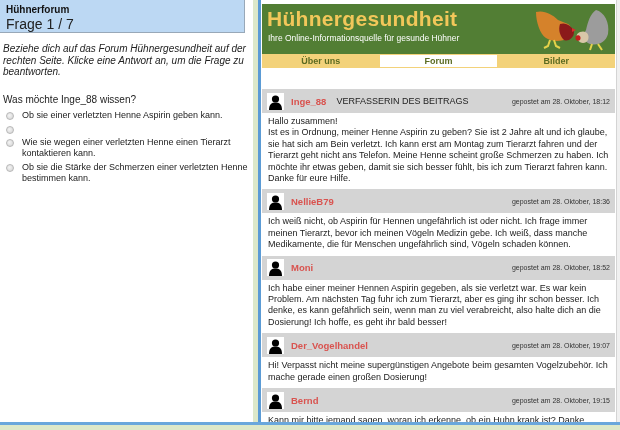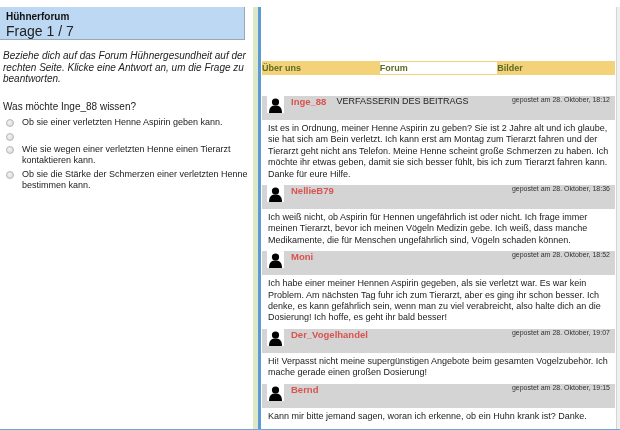--- a/index.html
+++ b/index.html
@@ -1,17 +1,17 @@
 <!DOCTYPE html>
 <html><head>
 <meta charset="utf-8">
 <style>
   * { box-sizing: border-box; margin: 0; padding: 0; }
   html, body { width: 620px; height: 430px; overflow: hidden; background: #ffffff; font-family: "Liberation Sans", sans-serif; }
-  .root { position: relative; width: 620px; height: 399px; background: #eab308; margin-top: 7px; }
+  .root { position: relative; width: 620px; height: 399px; background: #eab308; }
 
   
   .left { position: absolute; left: 0; top: 0; width: 253px; height: 422px; background: #ffffff; }
   .qheader { position: absolute; left: 0; top: 0; width: 245px; height: 33px; background: #bcd8f3; border: 1px solid #98a8b8; border-top: none; border-left: none; padding: 2px 0 0 6px; }
   .qheader .title { font-size: 10px; font-weight: bold; color: #111; line-height: 13px; margin-top: 1px; }
   .qheader .count { font-size: 14px; color: #222; line-height: 13px; margin-top: 2px; }
   .instr { position: absolute; left: 3px; top: 43px; width: 245px; font-size: 10px; font-style: italic; color: #222; line-height: 11.5px; }
   .question { position: absolute; left: 3px; top: 94px; font-size: 10px; color: #222; }
   .answers { position: absolute; left: 6px; top: 110px; width: 242px; }
   .answer { display: flex; align-items: flex-start; font-size: 9px; color: #222; line-height: 11px; margin-bottom: 3px; cursor: pointer; }
@@ -23,25 +23,25 @@
   .bottombar { position: absolute; left: 0; top: 422px; width: 620px; height: 8px; background: #dde8c9; border-top: 3px solid #6aa7dc; }
 
   
   .forum { position: absolute; left: 261px; top: 0; width: 355px; height: 422px; background: #ffffff; overflow: hidden; }
   .scrollstrip { position: absolute; left: 616px; top: 0; width: 4px; height: 422px; background: #f0f0f0; border-left: 1px solid #d4d4d4; }
   .banner { position: absolute; left: 1px; top: 4px; width: 353px; height: 50px; background: #527e34; }
   .banner .site { position: absolute; left: 5px; top: 3px; font-size: 21px; font-weight: bold; color: #f2c75a; letter-spacing: 0.3px; }
   .banner .tag { position: absolute; left: 6px; top: 29px; font-size: 8.5px; color: #ffffff; }
   .hens { position: absolute; left: 268px; top: 2px; width: 82px; height: 46px; }
   .nav { position: absolute; left: 1px; top: 54px; width: 353px; height: 14px; background: #f3d27a; display: flex; }
-  .nav .tab { flex: 1; font-size: 9px; font-weight: bold; color: #5b6b22; line-height: 14px; cursor: pointer; }
+  .nav .tab { flex: 1; text-align: center; font-size: 9px; font-weight: bold; color: #5b6b22; line-height: 14px; cursor: pointer; }
   .nav .tab.active { background: #ffffff; margin: 1px 0; line-height: 12px; color: #5b6b22; }
   .topic { position: absolute; left: 6px; top: 73px; font-size: 10px; font-weight: bold; color: #111; }
   .posts { position: absolute; left: 1px; top: 89px; width: 353px; }
-  .post-head { height: 24px; background: #d4d4d4; display: flex; padding: 0 5px; }
+  .post-head { height: 24px; background: #d4d4d4; display: flex; align-items: center; padding: 0 5px; }
   .avatar { width: 17px; height: 17px; background: #ffffff; display: flex; align-items: flex-end; justify-content: center; margin-right: 7px; flex: 0 0 auto; }
   .author { font-size: 9.5px; font-weight: bold; color: #d9534f; cursor: pointer; }
   .role { font-size: 9px; color: #222; margin-left: 10px; }
   .date { margin-left: auto; font-size: 7px; color: #333; }
   .post-body { padding: 3px 6px 5px 6px; font-size: 9px; line-height: 11.4px; color: #222; }
 </style>
 </head>
 <body>
 
 <div class="root">
@@ -69,20 +69,34 @@
         <span class="radio"></span>
         <span>Ob sie die Stärke der Schmerzen einer verletzten Henne bestimmen kann.</span>
       </div>
     </div>
   </div>
 
   <div class="strip"></div>
   <div class="bluebar"></div>
 
   <div class="forum">
+    <div class="banner">
+      <div class="site">Hühnergesundheit</div>
+      <div class="tag">Ihre Online-Informationsquelle für gesunde Hühner</div>
+      <svg class="hens" viewBox="0 0 82 46">
+        <path d="M6 6 C14 4 22 8 28 14 L38 18 C42 20 42 28 38 32 C32 36 22 36 16 32 C10 28 6 16 6 6 Z" fill="#d5822b"></path>
+        <path d="M30 18 C36 16 42 20 44 26 C44 32 38 36 34 34 C30 30 28 24 30 18 Z" fill="#8b1a1a"></path>
+        <path d="M42 22 L46 24 L42 26 Z" fill="#d92b2b"></path>
+        <path d="M20 34 L18 40 L14 42 M24 34 L26 40 L30 42" stroke="#e5d24a" stroke-width="2" fill="none"></path>
+        <path d="M66 4 C74 6 80 16 78 28 C76 36 68 40 60 38 C54 36 52 30 56 24 C58 16 60 8 66 4 Z" fill="#9c9c9c"></path>
+        <path d="M50 26 C56 24 60 28 58 34 C56 38 50 38 48 34 C46 30 46 28 50 26 Z" fill="#d8c7a8"></path>
+        <path d="M46 30 C48 28 52 30 50 34 C48 36 44 34 46 30 Z" fill="#c21f1f"></path>
+        <path d="M62 38 L60 44 M68 38 L72 44" stroke="#e5d24a" stroke-width="2" fill="none"></path>
+      </svg>
+    </div>
 
     <div class="nav">
       <div class="tab">Über uns</div>
       <div class="tab active">Forum</div>
       <div class="tab">Bilder</div>
     </div>
 
 
     <div class="posts">
 
@@ -92,20 +106,21 @@
             <svg width="13" height="15" viewBox="0 0 13 15">
                 <circle cx="6.5" cy="4" r="3.6" fill="#000"></circle>
                 <path d="M0 15 C0 9 3 7.5 6.5 7.5 C10 7.5 13 9 13 15 Z" fill="#000"></path>
               </svg>
           </div>
           <span class="author">Inge_88</span>
           <span class="role">VERFASSERIN DES BEITRAGS</span>
           <span class="date">gepostet am 28. Oktober, 18:12</span>
         </div>
         <div class="post-body">
+          <div>Hallo zusammen!</div>
           <div>Ist es in Ordnung, meiner Henne Aspirin zu geben? Sie ist 2 Jahre alt und ich glaube, sie hat sich am Bein verletzt. Ich kann erst am Montag zum Tierarzt fahren und der Tierarzt geht nicht ans Telefon. Meine Henne scheint große Schmerzen zu haben. Ich möchte ihr etwas geben, damit sie sich besser fühlt, bis ich zum Tierarzt fahren kann. Danke für eure Hilfe.</div>
         </div>
       </div>
 
       <div class="post">
         <div class="post-head">
           <div class="avatar">
             <svg width="13" height="15" viewBox="0 0 13 15">
                 <circle cx="6.5" cy="4" r="3.6" fill="#000"></circle>
                 <path d="M0 15 C0 9 3 7.5 6.5 7.5 C10 7.5 13 9 13 15 Z" fill="#000"></path>

